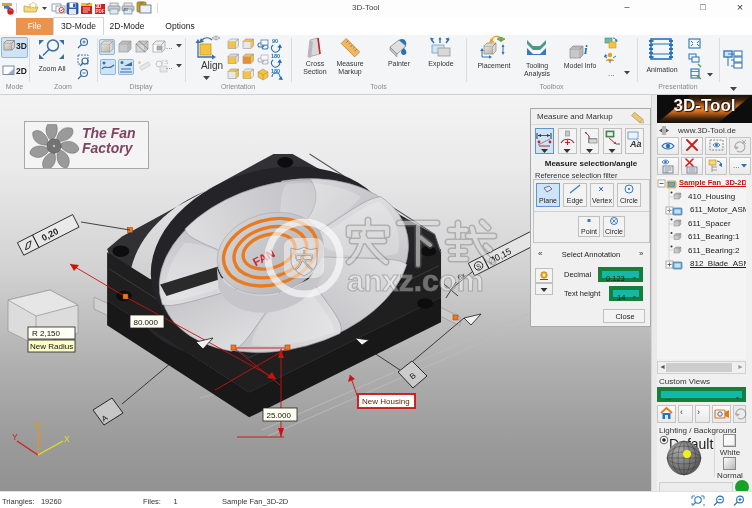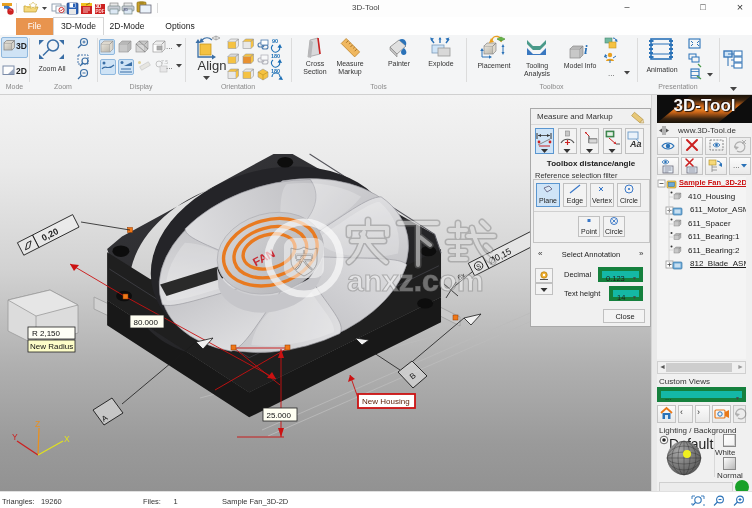--- a/index.html
+++ b/index.html
@@ -399,32 +399,50 @@
         <path d="M728,22 L728,31 M728,19 L734,19 M731,25 L734,25 M731,31 L734,31" stroke-width="1.1"></path>
         <rect x="734" y="16" width="8" height="5" fill="#fff" stroke-width="1.1"></rect>
         <rect x="734" y="22" width="8" height="5" fill="#fff" stroke-width="1.1"></rect>
         <rect x="734" y="28" width="8" height="5" fill="#fff" stroke-width="1.1"></rect>
       </g>
       <path d="M730,52 L737,52 L733.5,56 Z" fill="#444"></path>
       </g>
     </svg>
 
     <div class="rlabel" style="left:37px;top:30px;width:30px;">Zoom All</div>
-    <div class="rlabel" style="left:196px;top:27px;width:32px;font-size:13px;">Align</div>
+    <div class="rlabel" style="left:196px;top:27px;width:32px;font-size:10px;">Align</div>
     <div class="rlabel" style="left:296px;top:25px;width:38px;">Cross<br>Section</div>
     <div class="rlabel" style="left:330px;top:25px;width:40px;">Measure<br>Markup</div>
     <div class="rlabel" style="left:378px;top:25px;width:42px;">Painter</div>
     <div class="rlabel" style="left:420px;top:25px;width:42px;">Explode</div>
     <div class="rlabel" style="left:472px;top:27px;width:44px;">Placement</div>
     <div class="rlabel" style="left:517px;top:27px;width:40px;">Tooling<br>Analysis</div>
     <div class="rlabel" style="left:558px;top:27px;width:44px;">Model Info</div>
     <div class="rlabel" style="left:644px;top:31px;width:36px;">Animation</div>
   </div>
 
   <div id="viewport">
+    <div id="fanlogo">
+      <svg style="position:absolute;left:4px;top:2px;" width="50" height="44" viewBox="0 0 50 44">
+        <g transform="translate(25,22) rotate(12)" fill="#9a9a9a" stroke="#555" stroke-width="0.4">
+          <g id="fb">
+              <path d="M1,-8 C1,-17 7,-22 14,-21 C18,-17 15,-9 6,-6 C3,-6 1,-6 1,-8 Z"></path>
+            </g>
+          <use href="#fb" transform="rotate(51)"></use>
+            <use href="#fb" transform="rotate(102)"></use>
+          <use href="#fb" transform="rotate(154)"></use>
+            <use href="#fb" transform="rotate(206)"></use>
+          <use href="#fb" transform="rotate(257)"></use>
+            <use href="#fb" transform="rotate(308)"></use>
+          <circle cx="0" cy="0" r="7.2" fill="#737373" stroke="#4a4a4a"></circle>
+          <circle cx="0" cy="0" r="1.4" fill="#d8d8d8"></circle>
+        </g>
+      </svg>
+      <div class="t1">The Fan<br>Factory</div>
+    </div>
     <svg id="scene" class="abs" style="left:0;top:0;" width="652" height="396" viewBox="0 0 652 396">
       <defs>
         <linearGradient id="hubg" x1="0" y1="0" x2="1" y2="1">
           <stop offset="0" stop-color="#d8d8da"></stop>
             <stop offset="1" stop-color="#b0b0b4"></stop>
         </linearGradient>
         <linearGradient id="houseg" x1="0" y1="0" x2="0.8" y2="1">
           <stop offset="0" stop-color="#3a3a3e"></stop>
             <stop offset="0.5" stop-color="#2a2a2d"></stop>
             <stop offset="1" stop-color="#1e1e20"></stop>
@@ -624,21 +642,21 @@
     </svg>
     <div id="mpanel">
       <div style="position:absolute;left:6px;top:3px;font-size:8px;color:#333;">Measure and Markup</div>
       <div style="position:absolute;left:0;top:15px;width:119px;height:1px;background:#d8d8d8;"></div>
 
       <div class="mpbtn mpsel" style="left:4px;top:19px;width:19px;height:26px;"></div>
       <div class="mpbtn" style="left:26.5px;top:19px;width:19px;height:26px;"></div>
       <div class="mpbtn" style="left:49px;top:19px;width:19px;height:26px;"></div>
       <div class="mpbtn" style="left:71.5px;top:19px;width:19px;height:26px;"></div>
       <div class="mpbtn" style="left:94px;top:19px;width:19px;height:26px;"></div>
-      <div style="position:absolute;left:13px;top:50px;width:94px;font-size:8px;font-weight:bold;color:#1a1a1a;text-align:center;">Toolbox distance/angle</div>
+      <div style="position:absolute;left:13px;top:50px;width:94px;font-size:8px;font-weight:bold;color:#1a1a1a;text-align:center;">Measure selection/angle</div>
       <div style="position:absolute;left:4px;top:62px;font-size:7.5px;color:#333;">Reference selection filter</div>
       <div style="position:absolute;left:2px;top:70px;width:117px;height:64px;border:1px solid #c4c4c4;"></div>
       <div style="position:absolute;left:3px;top:102px;width:115px;height:1px;background:#d0d0d0;"></div>
 
       <div class="mpbtn mpsel" style="left:5px;top:74px;width:24px;height:24px;"></div>
       <div class="mpbtn" style="left:32px;top:74px;width:24px;height:24px;"></div>
       <div class="mpbtn" style="left:59px;top:74px;width:24px;height:24px;"></div>
       <div class="mpbtn" style="left:86px;top:74px;width:24px;height:24px;"></div>
       <div style="position:absolute;left:5px;top:88px;width:24px;text-align:center;font-size:7px;color:#222;">Plane</div>
       <div style="position:absolute;left:32px;top:88px;width:24px;text-align:center;font-size:7px;color:#222;">Edge</div>
@@ -798,21 +816,21 @@
     <div class="sbtn" style="left:21px;top:310px;width:15px;"></div>
     <div class="sbtn" style="left:38px;top:310px;width:15px;"></div>
     <div class="sbtn" style="left:55px;top:310px;width:19px;"></div>
     <div class="sbtn sbtn-dis" style="left:76px;top:310px;width:13px;"></div>
     <div style="position:absolute;left:23px;top:312px;font-size:9px;color:#333;">‹</div>
     <div style="position:absolute;left:40px;top:312px;font-size:9px;color:#333;">›</div>
     <div style="position:absolute;left:2px;top:331px;font-size:8px;color:#333;">Lighting / Background</div>
     <div style="position:absolute;left:12px;top:341px;font-size:14px;color:#222;">Default</div>
 
     <div style="position:absolute;left:66px;top:339px;width:13px;height:13px;background:linear-gradient(135deg,#ffffff,#f0f0f0);border:1px solid #888;box-shadow:inset -1px -1px 0 #ccc;"></div>
-    <div style="position:absolute;left:58px;top:353px;width:30px;text-align:left;font-size:8px;color:#333;">White</div>
+    <div style="position:absolute;left:58px;top:353px;width:30px;text-align:center;font-size:8px;color:#333;">White</div>
     <div style="position:absolute;left:66px;top:362px;width:13px;height:13px;background:linear-gradient(135deg,#fdfdfd,#b8b8b8);border:1px solid #888;"></div>
     <div style="position:absolute;left:58px;top:376px;width:30px;text-align:center;font-size:8px;color:#333;">Normal</div>
     <div style="position:absolute;left:57px;top:340px;width:1px;height:42px;background:#d8d8d8;"></div>
 
     <div style="position:absolute;left:2px;top:387px;width:74px;height:10px;background:#ececec;border:1px solid #cfcfcf;"></div>
     <svg style="position:absolute;left:0;top:0;" width="95" height="399" viewBox="0 0 95 399">
 
       <g transform="translate(5,46)">
           <path d="M0,5 C3,1 9,1 12,5 C9,9 3,9 0,5 Z" fill="none" stroke="#2a72b8" stroke-width="1.1"></path>
           <circle cx="6" cy="5" r="2.2" fill="#2a72b8"></circle>

